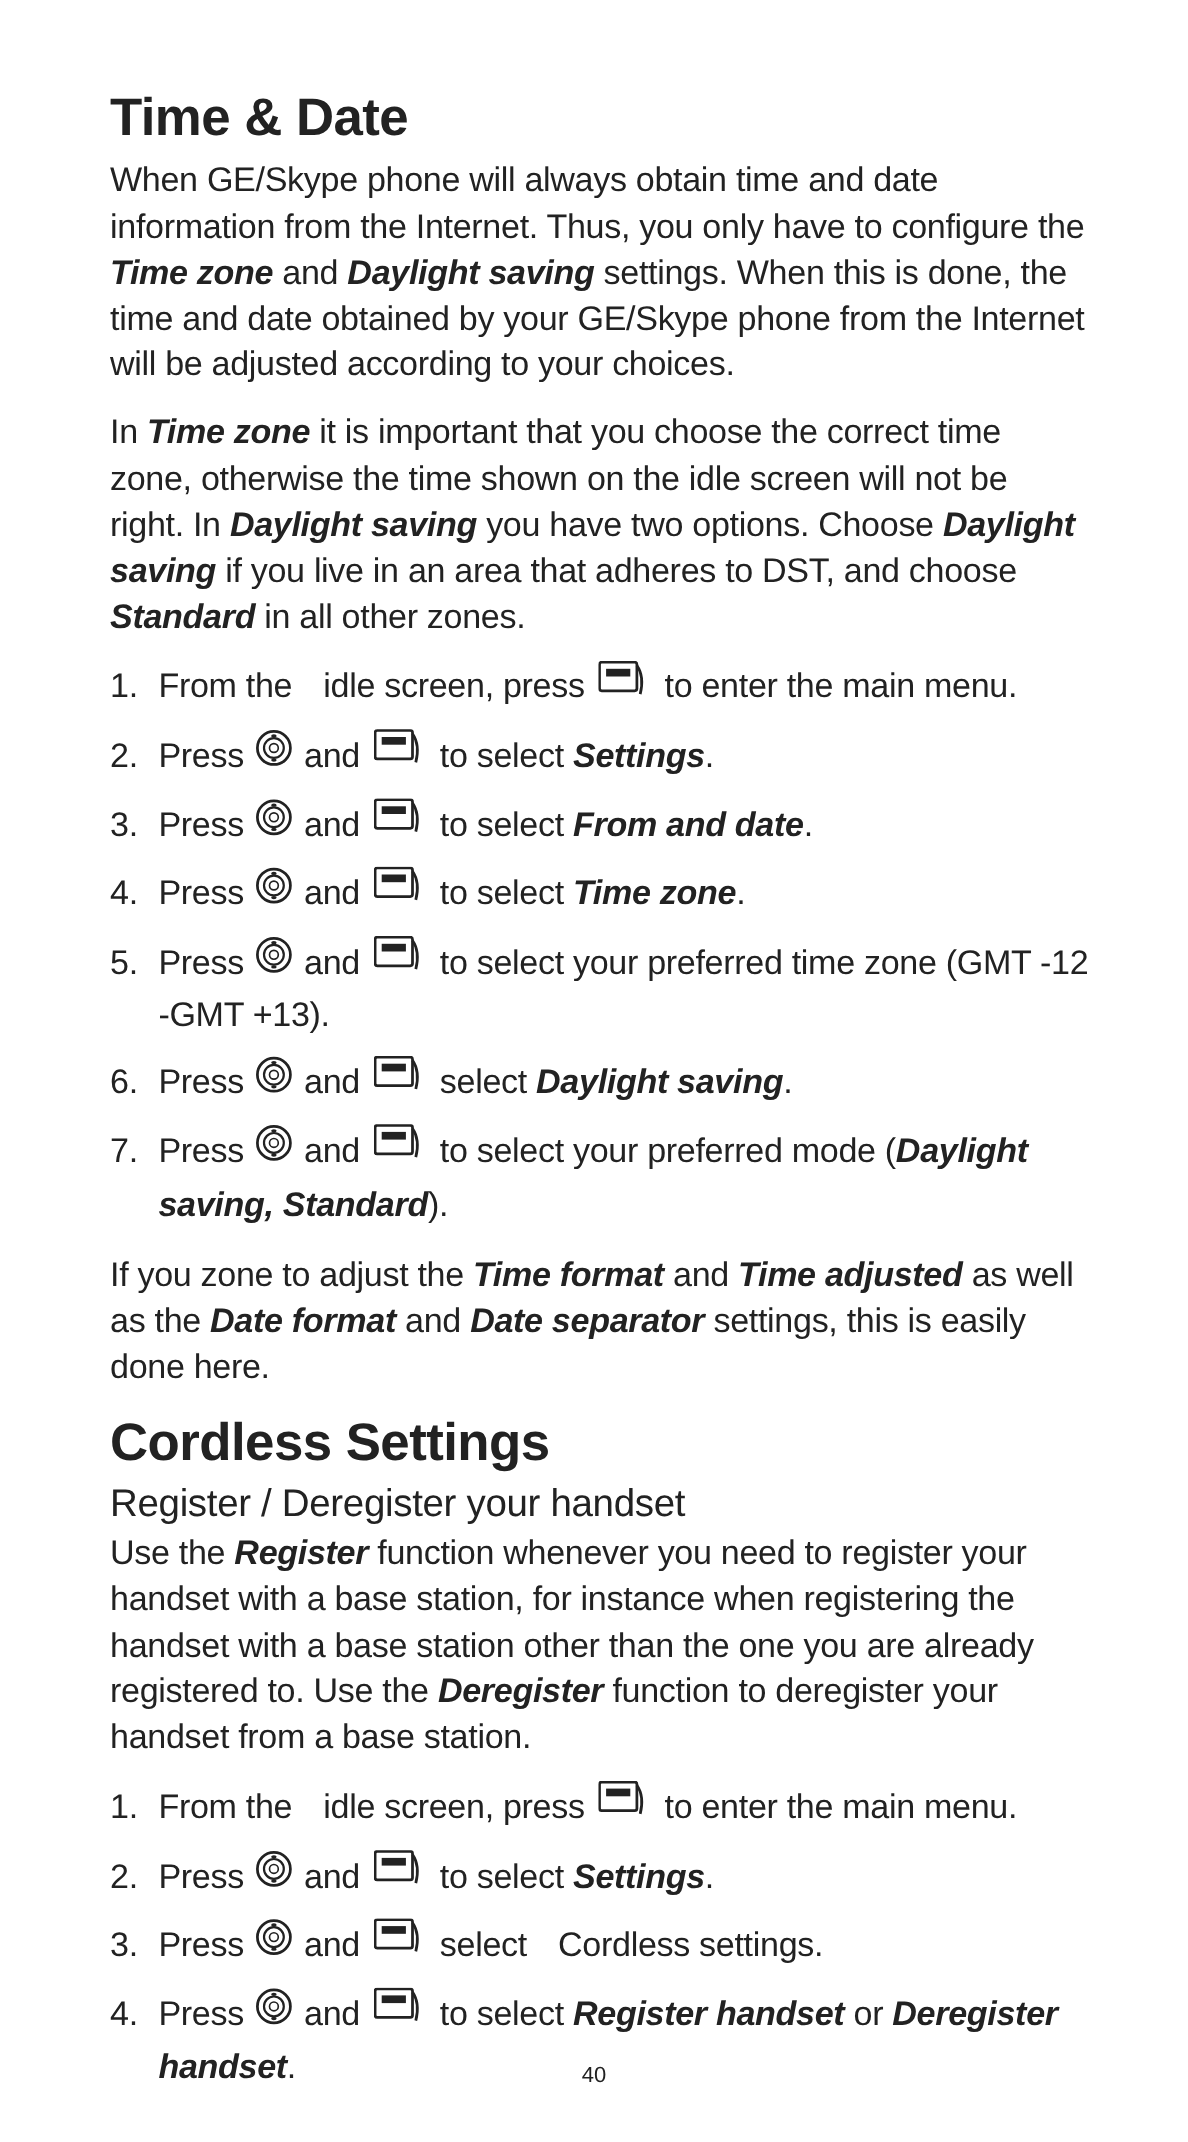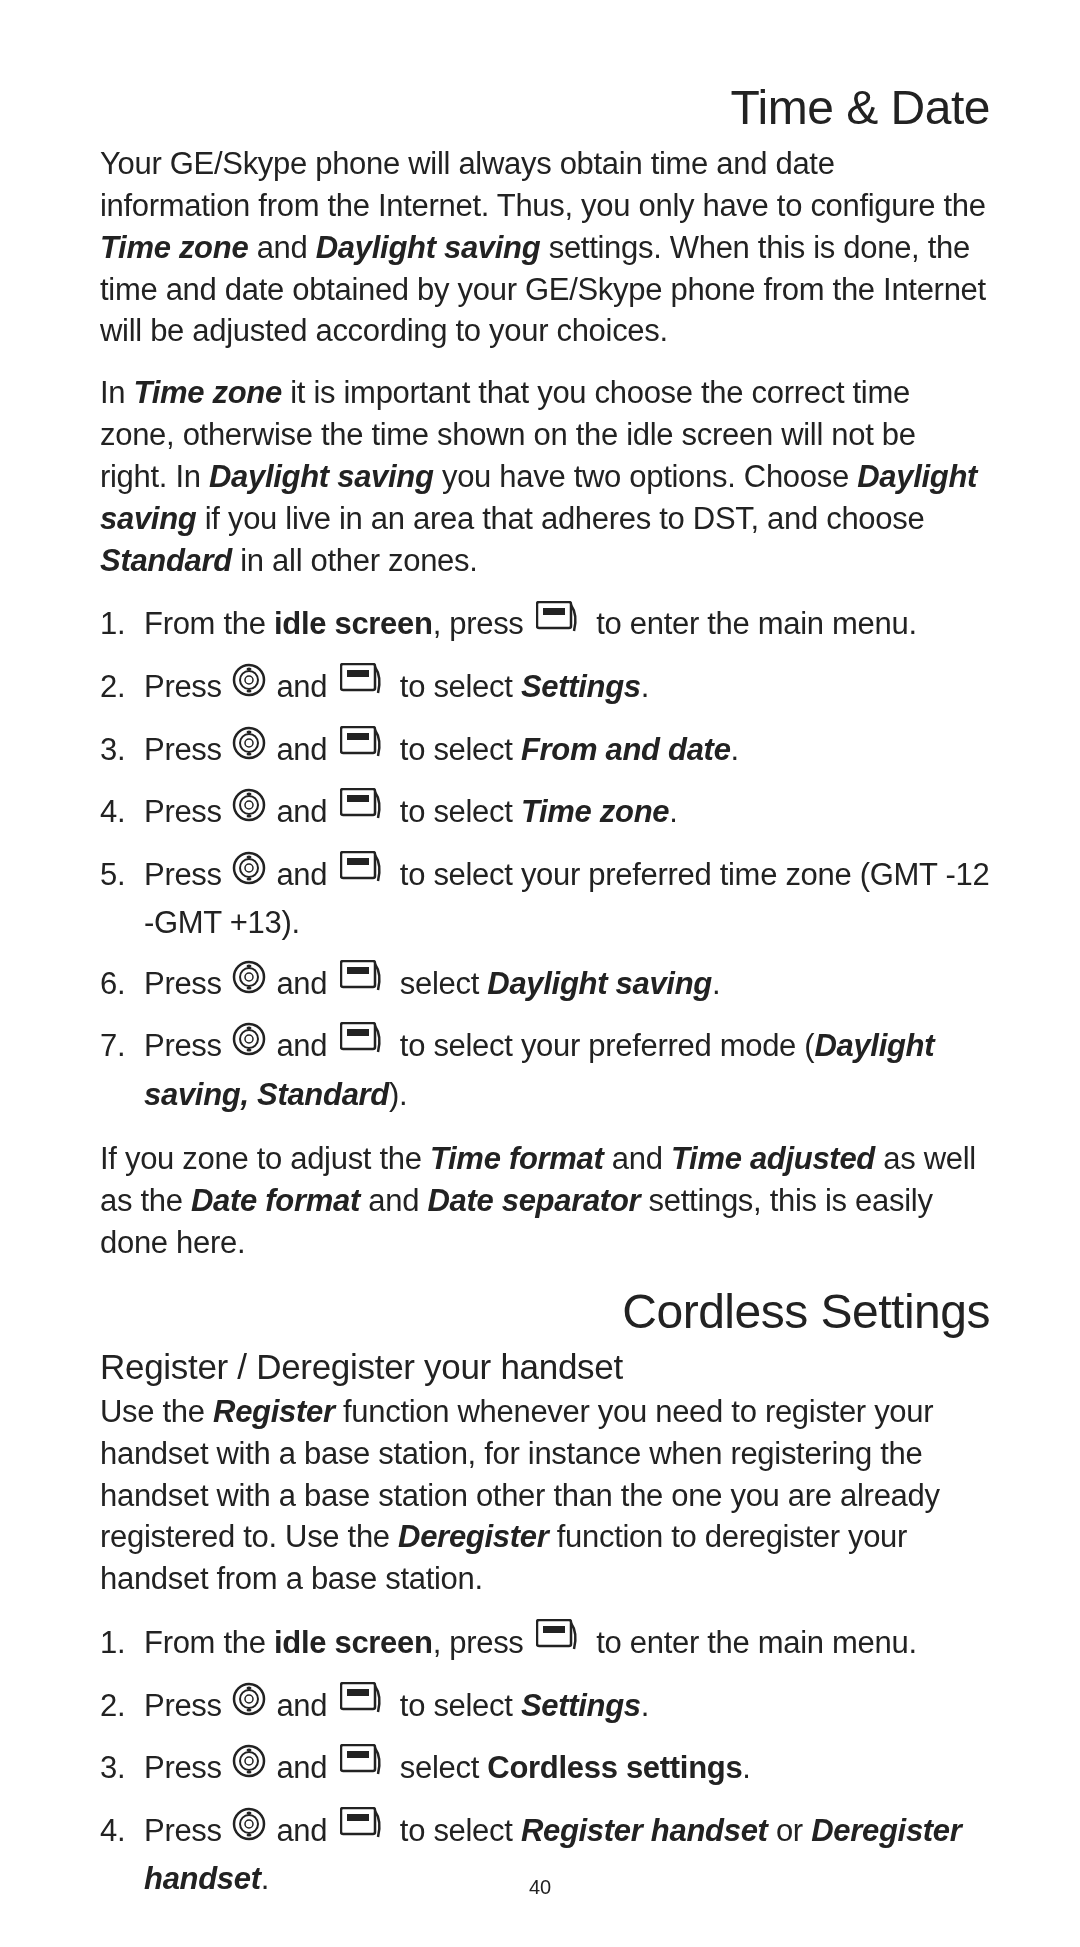--- a/index.html
+++ b/index.html
@@ -11,24 +11,23 @@
       font-family: Arial, Helvetica, sans-serif;
       width: 1080px;
       height: 1947px;
       background: #fff;
       color: #222;
       padding: 80px 90px 60px 100px;
       position: relative;
     }
     h1 {
       font-size: 48px;
-      font-weight: normal;
+      font-weight: bold;
       margin-bottom: 8px;
       letter-spacing: -0.5px;
-      text-align: right;
     }
     p {
       font-size: 31px;
       line-height: 1.35;
       margin-bottom: 20px;
       letter-spacing: -0.3px;
     }
     ol {
       list-style: none;
       padding-left: 0;
@@ -41,21 +40,22 @@
       padding-left: 44px;
       position: relative;
       letter-spacing: -0.3px;
     }
     ol li .num {
       position: absolute;
       left: 0;
       top: 0;
     }
     .bold {
-      font-weight: bold;
+      font-weight: normal;
+      margin-left: 20px;
     }
     .bolditalic {
       font-weight: bold;
       font-style: italic;
     }
     h2 {
       font-size: 35px;
       font-weight: normal;
       margin-top: 2px;
       margin-bottom: 4px;
@@ -82,21 +82,21 @@
       position: relative;
       top: -2px;
     }
   </style>
 </head>
 <body>
 
 <h1>Time &amp; Date</h1>
 
 <p>
-  <span>Your GE/Skype phone will always obtain time and date information from the Internet. Thus, you only have to configure the </span><span class="bolditalic">Time zone</span><span> and </span><span class="bolditalic">Daylight saving</span><span> settings. When this is done, the time and date obtained by your GE/Skype phone from the Internet will be adjusted according to your choices.</span>
+  <span>When GE/Skype phone will always obtain time and date information from the Internet. Thus, you only have to configure the </span><span class="bolditalic">Time zone</span><span> and </span><span class="bolditalic">Daylight saving</span><span> settings. When this is done, the time and date obtained by your GE/Skype phone from the Internet will be adjusted according to your choices.</span>
 </p>
 
 <p>
   <span>In </span><span class="bolditalic">Time zone</span><span> it is important that you choose the correct time zone, otherwise the time shown on the idle screen will not be right. In </span><span class="bolditalic">Daylight saving</span><span> you have two options. Choose </span><span class="bolditalic">Daylight saving</span><span> if you live in an area that adheres to DST, and choose </span><span class="bolditalic">Standard</span><span> in all other zones.</span>
 </p>
 
 <ol>
   <li>
     <span class="num">1.</span>
     <span>From the </span><span class="bold">idle screen</span><span>, press </span><span class="icon-softkey"><svg width="48" height="34" viewBox="0 0 48 34">

